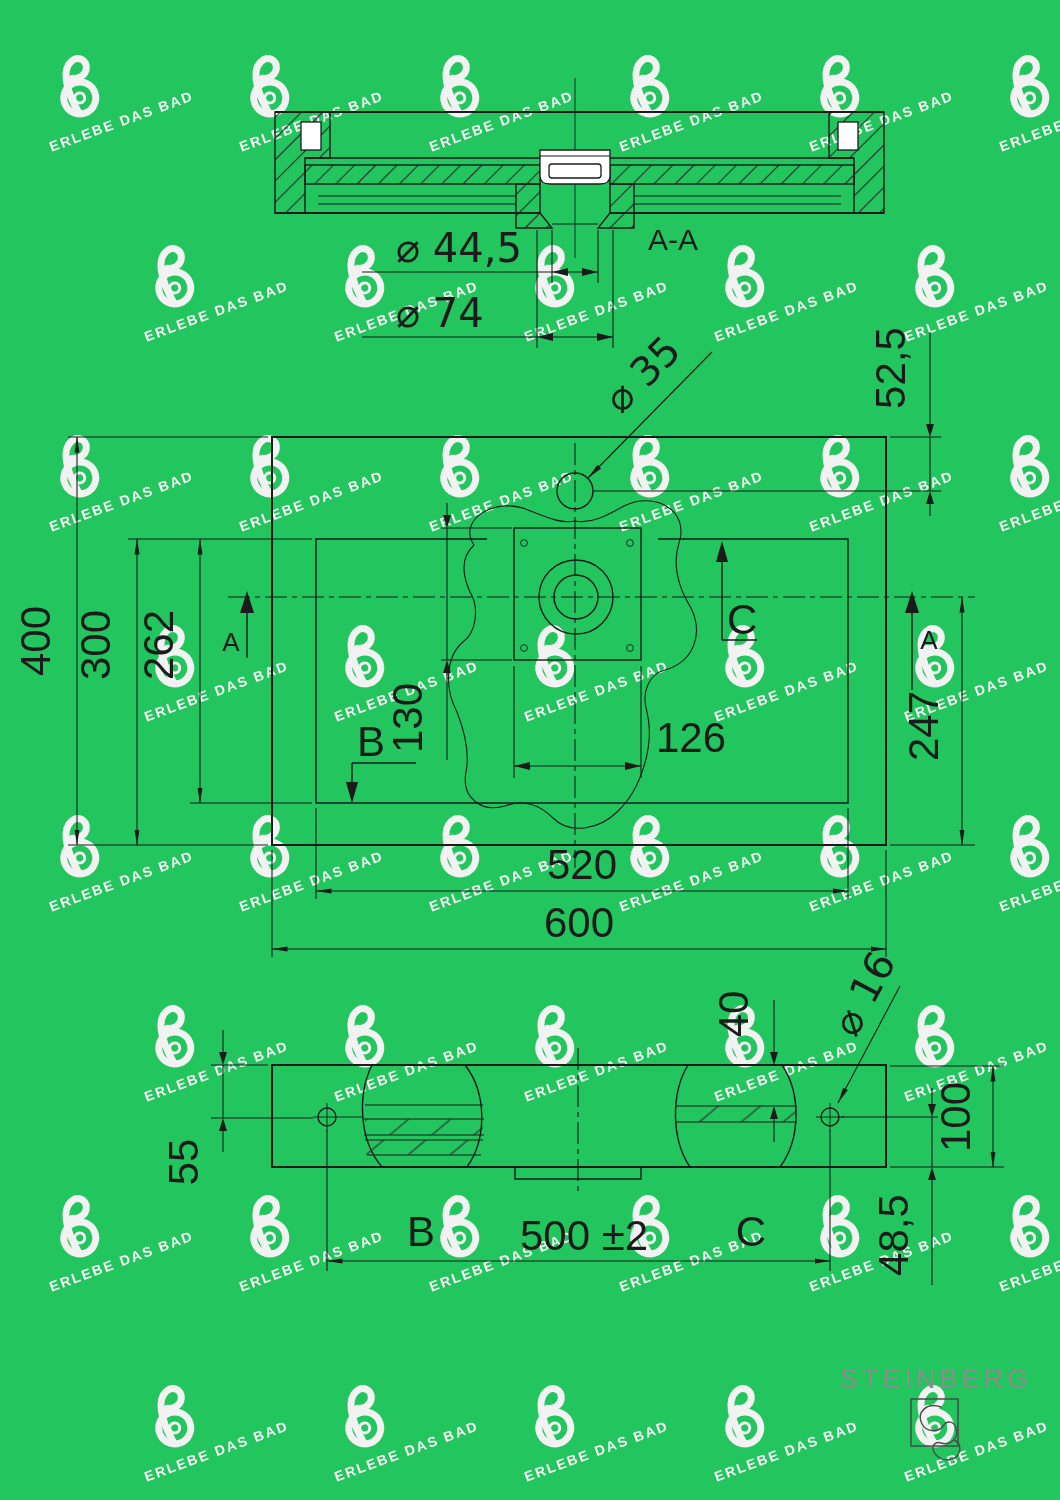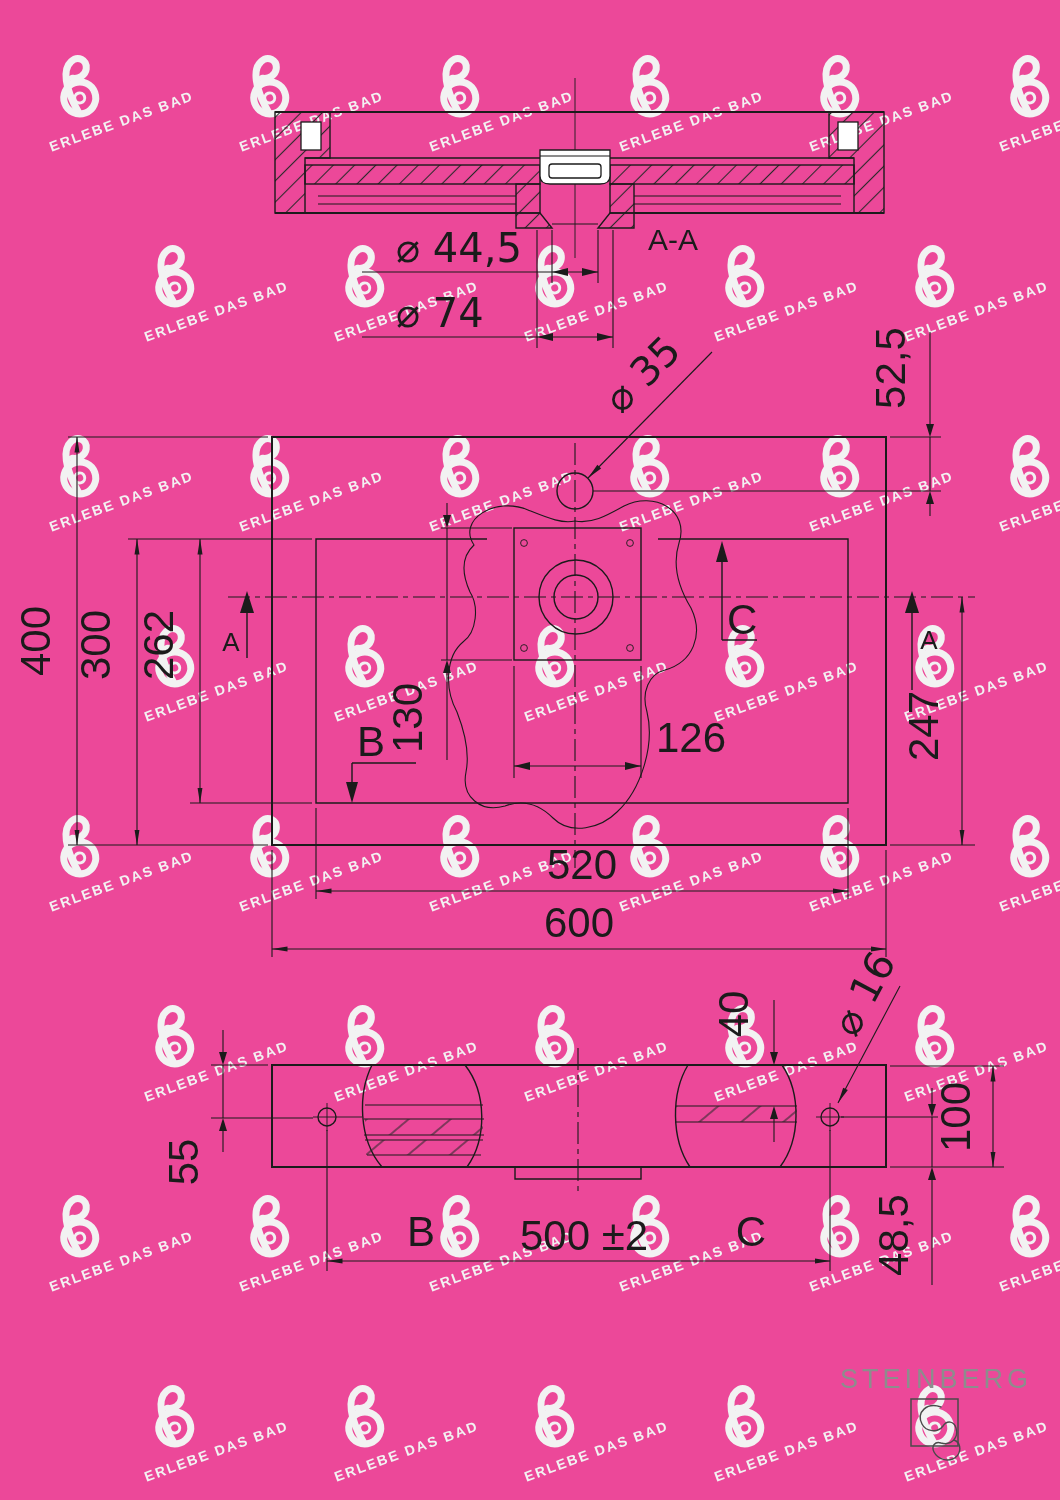--- a/index.html
+++ b/index.html
@@ -1,16 +1,16 @@
 <!DOCTYPE html>
 <html><head>
 <meta charset="utf-8">
 <style>
   html,body{margin:0;padding:0;background:#ffffff;}
-  #page{position:relative;width:1060px;height:1500px;background:#ec4899;overflow:hidden;}
+  #page{position:relative;width:1060px;height:1500px;background:#22c55e;overflow:hidden;}
   svg{display:block;}
   text{font-family:"Liberation Sans",sans-serif;fill:#1b1b1b;}
   .dim{font-size:42px;}
   .dia{font-family:"DejaVu Sans","Liberation Sans",sans-serif;font-size:40px;}
   .mark{font-size:42px;}
   .marksm{font-size:26px;}
   .secttitle{font-size:30px;}
   .brandtxt{font-size:27px;letter-spacing:4px;fill:#8d8d8d;}
   .wmtxt{font-size:14px;letter-spacing:2px;fill:#f2f2f2;font-weight:bold;}
   .ol{stroke:#1b1b1b;stroke-width:2;fill:none;}

